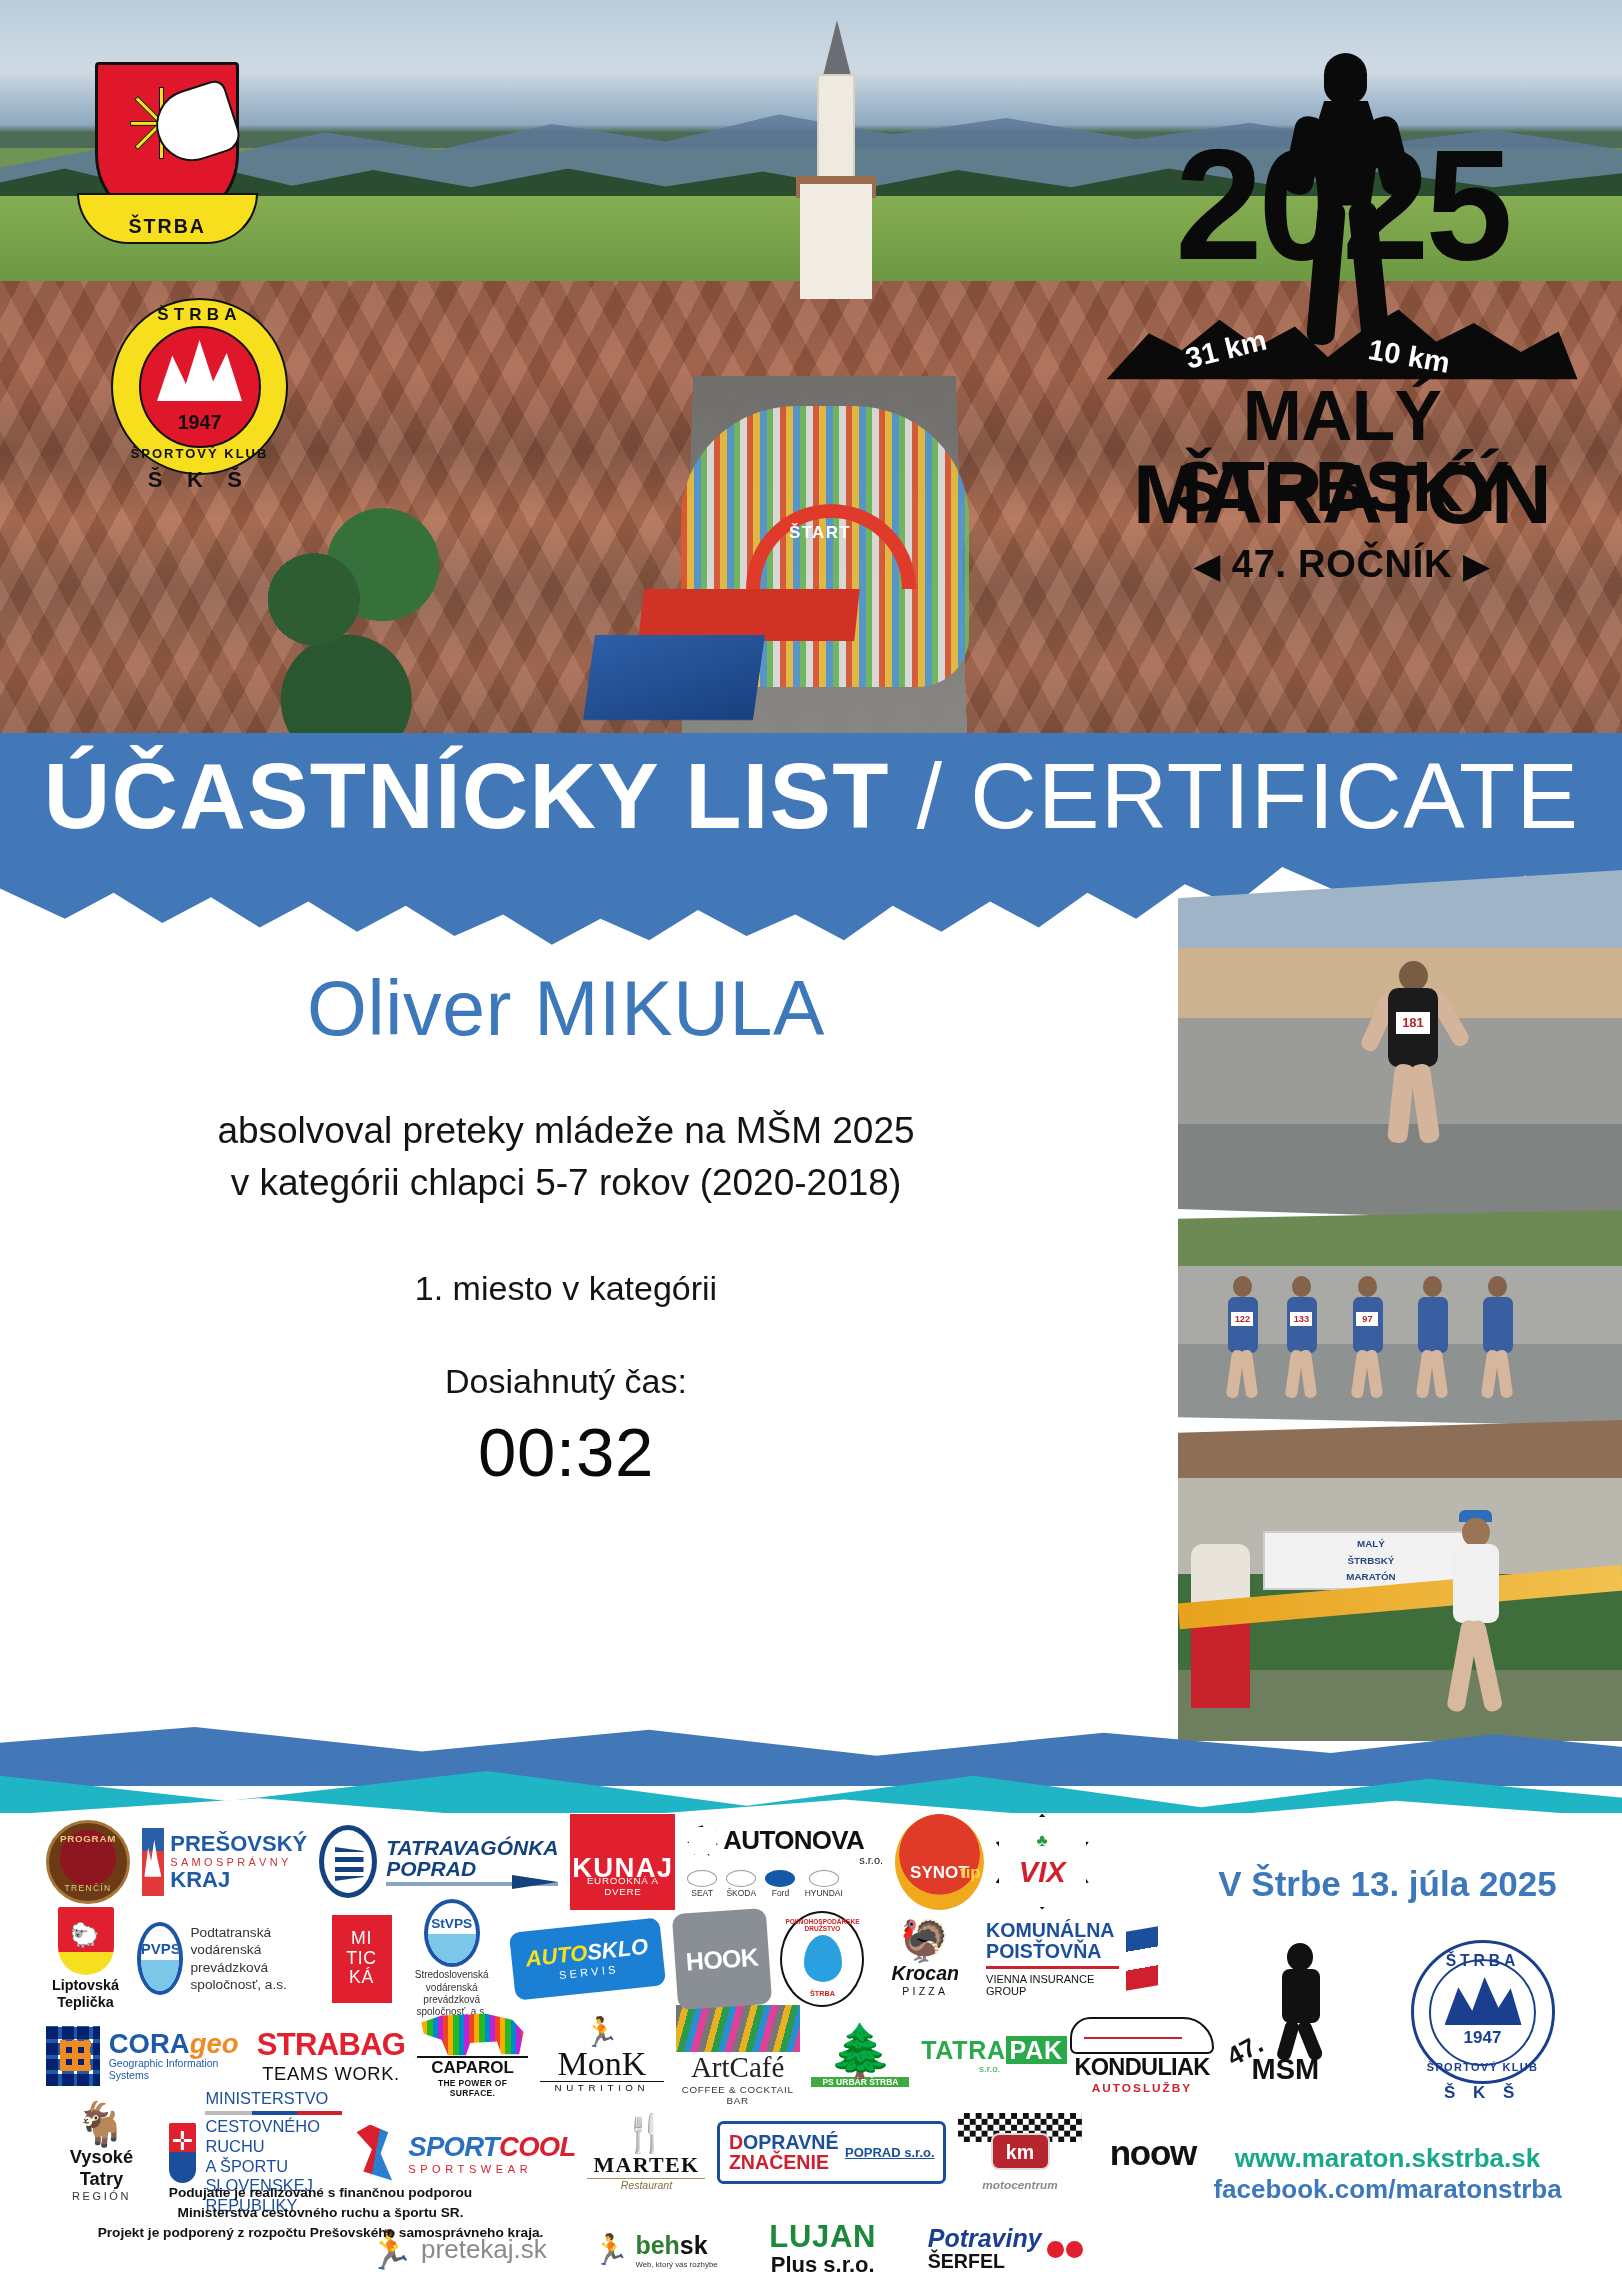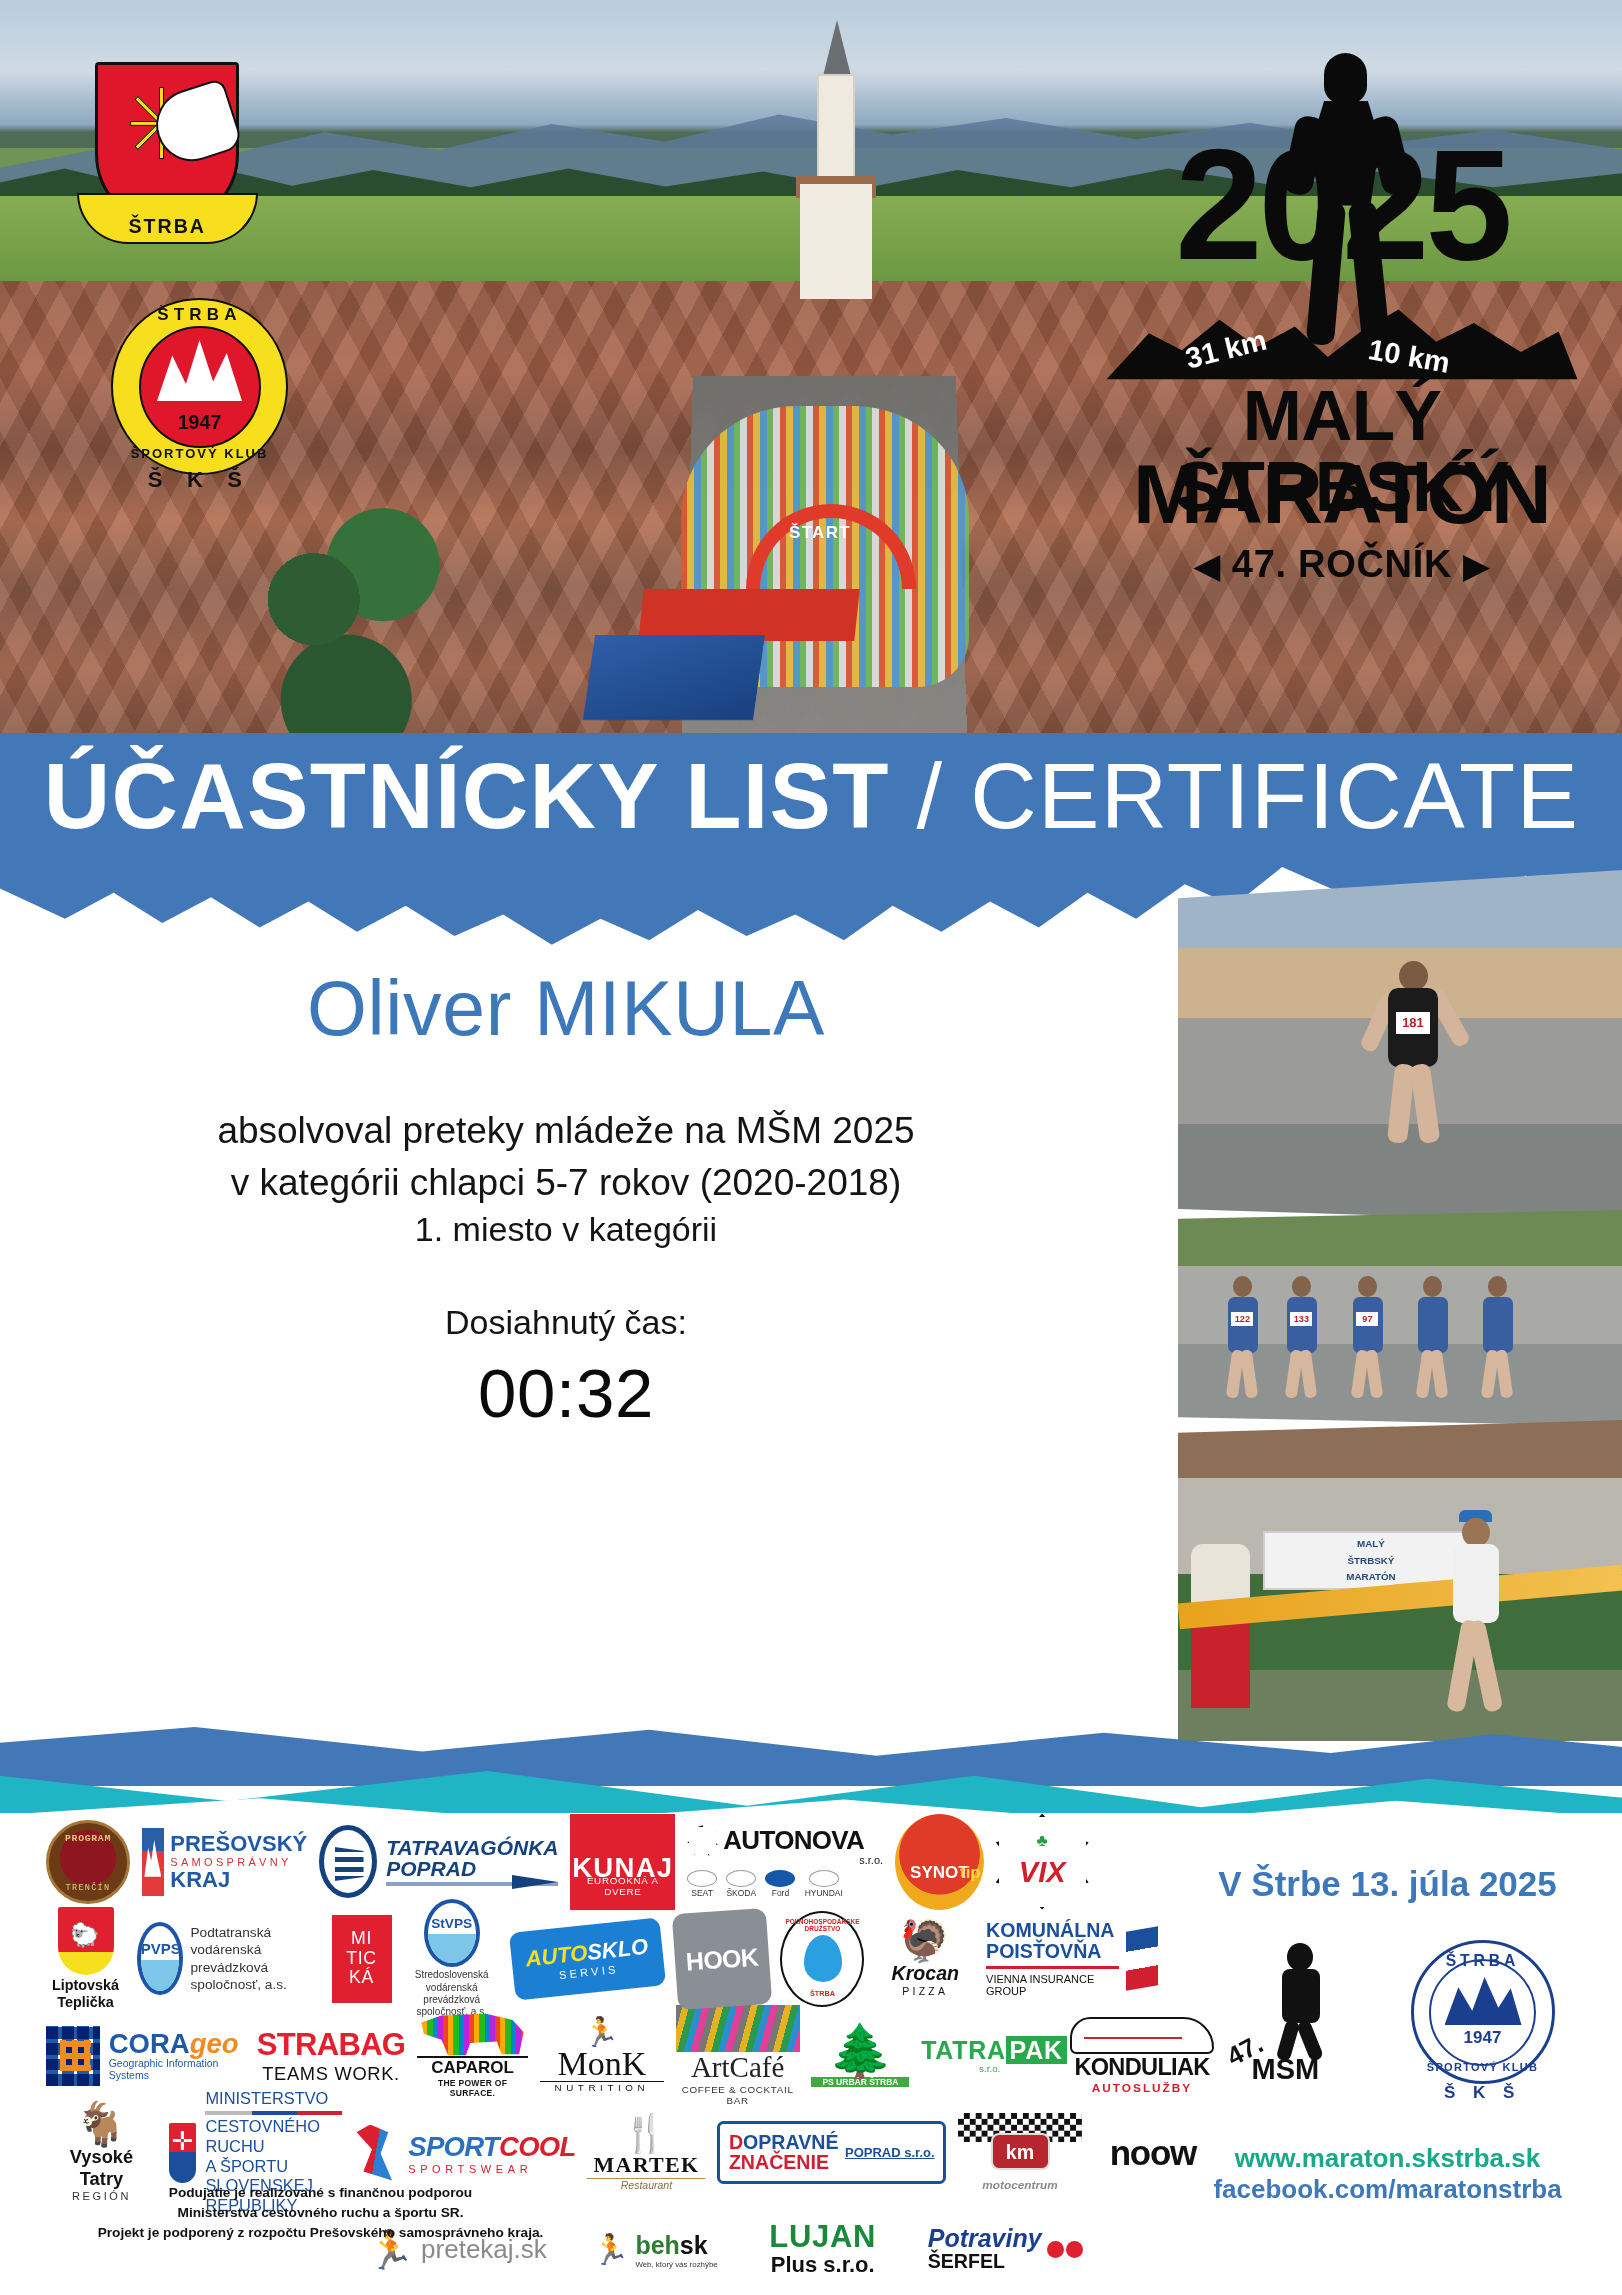--- a/index.html
+++ b/index.html
@@ -266,21 +266,21 @@
     position:absolute; left:0; top:968px; width:1132px; text-align:center;
   }
   .cert .name{
     font-size:77px; color:#3d78bb; font-weight:normal; letter-spacing:0.7px;
     line-height:1.05;
   }
   .cert .desc{
     margin-top:56px; font-size:37px; color:#141414; line-height:1.42;
   }
   .cert .place{
-    font-size:34px; color:#141414;
+    margin-top:59px; font-size:34px; color:#141414;
   }
   .cert .timelabel{
     margin-top:54px; font-size:34px; color:#141414;
   }
   .cert .time{
     margin-top:11.8px; font-size:69px; color:#0a0a0a; letter-spacing:0.7px;
   }
 
   
   .collage{ position:absolute; right:0; top:870px; width:484px; height:877px; }
@@ -355,21 +355,21 @@
 
   .logo-grid{ position:absolute; left:46px; top:0; width:1112px; }
   .lrow{ display:flex; align-items:center; justify-content:flex-start; gap:11.8px; height:97px; }
   .cell{ display:flex; align-items:center; justify-content:center; }
 
   
   .tx{ font-size:13px; color:#222; line-height:1.1; }
 
   .lg-program{ width:84px; height:84px; border-radius:50%;
     background:radial-gradient(circle at 50% 45%, #8e1620 0 48%, #6d3a16 49% 100%);
-    border:3.9px solid #a3763a; position:relative;font-family:Liberation Mono, monospace; }
+    border:3.9px solid #a3763a; position:relative; }
   .lg-program .t{ position:absolute; left:0; top:10.5px; width:100%; text-align:center; color:#e8c782; font-size:9.8px; font-weight:bold; letter-spacing:0.7px;}
   .lg-program .b{ position:absolute; left:0; bottom:7.9px; width:100%; text-align:center; color:#e8c782; font-size:8.5px; letter-spacing:1.3px;}
 
   .lg-psk{ display:flex; align-items:center; gap:6.5px; }
   .lg-psk .flag{ width:22px; height:68px; background:linear-gradient(#2a5fa8 0 34%, #e23a3a 34% 100%); position:relative;}
   .lg-psk .flag:after{ content:""; position:absolute; left:2.6px; top:5.2px; width:17px; height:44px; background:#fff;
     clip-path:polygon(0 100%,22% 34%,40% 64%,58% 16%,76% 58%,100% 100%); }
   .lg-psk .txt .a{ font-size:22px; font-weight:bold; color:#1f5aa8; line-height:1.05; }
   .lg-psk .txt .b{ font-size:11px; color:#c33; letter-spacing:3.3px; }
   .lg-psk .txt .c{ font-size:22px; font-weight:bold; color:#1f5aa8; line-height:1.05; }

